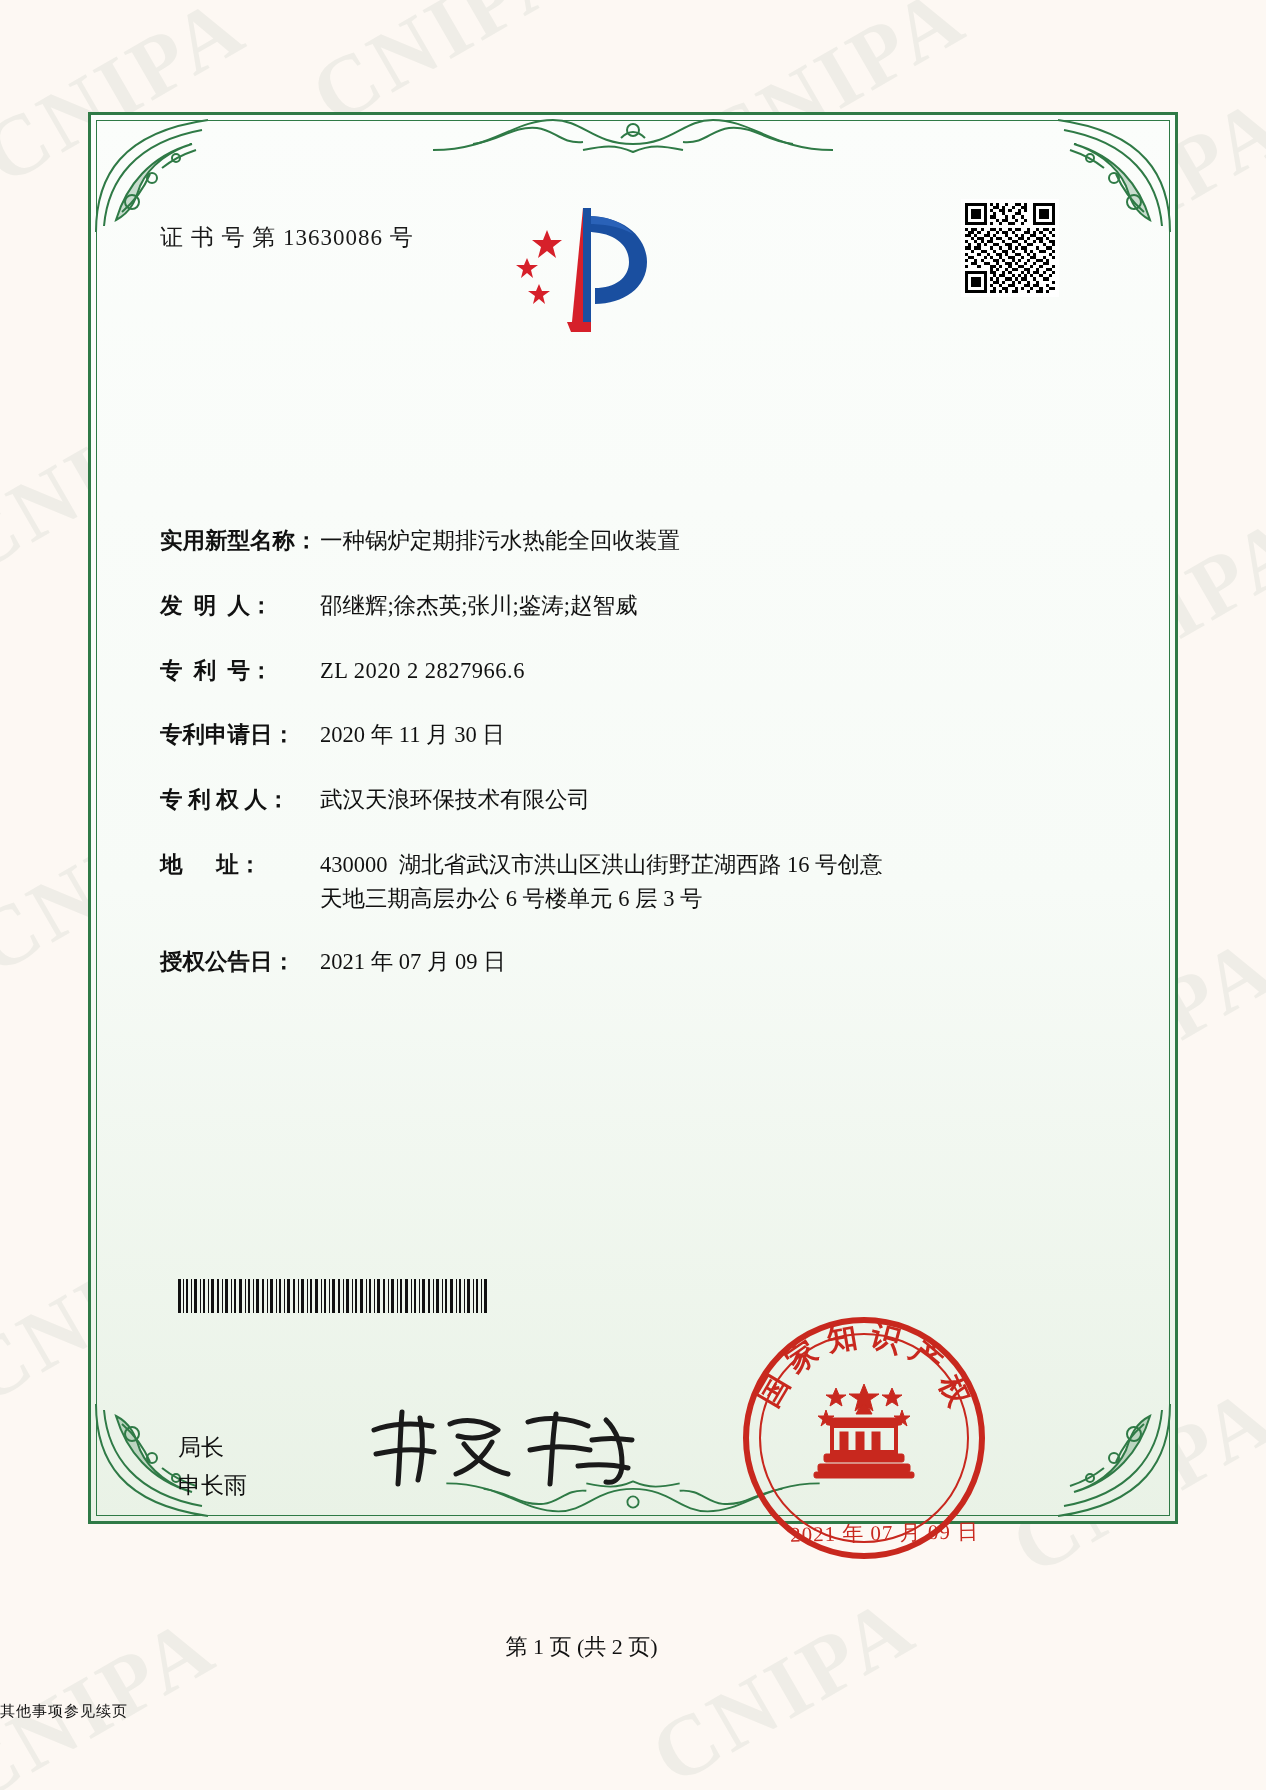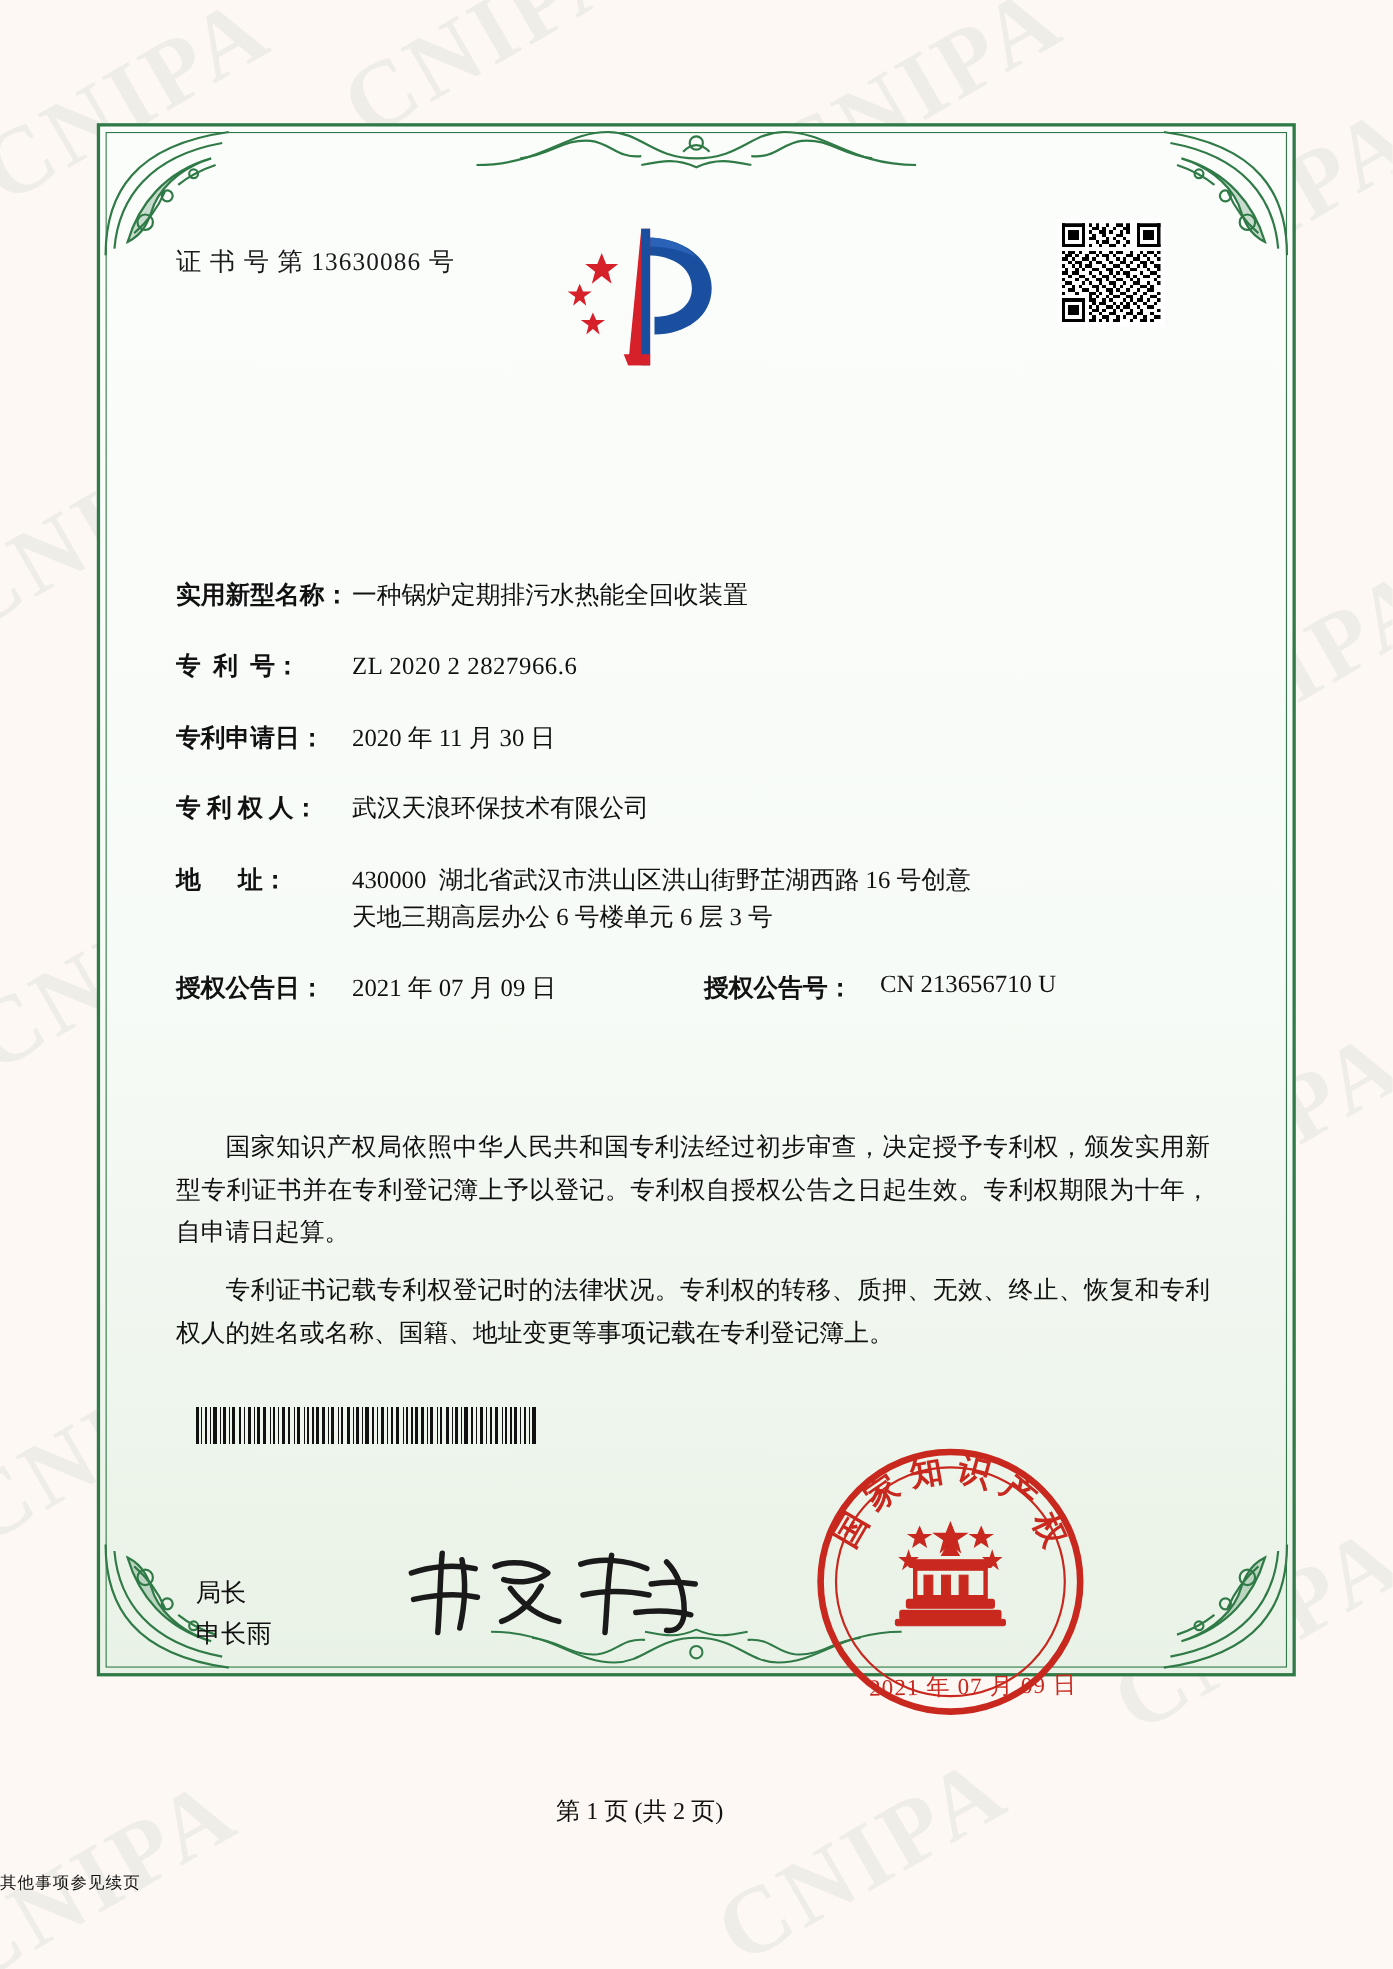--- a/index.html
+++ b/index.html
@@ -590,20 +590,24 @@
     </svg>
   </div>
 
 
   <div class="fields">
     <div class="field-row">
       <div class="f-label">实用新型名称：</div>
       <div class="f-value">一种锅炉定期排污水热能全回收装置</div>
     </div>
     <div class="field-row">
+      <div class="f-label">发  明  人：</div>
+      <div class="f-value">邵继辉;徐杰英;张川;鉴涛;赵智威</div>
+    </div>
+    <div class="field-row">
       <div class="f-label">专  利  号：</div>
       <div class="f-value mono-ish">ZL 2020 2 2827966.6</div>
     </div>
     <div class="field-row">
       <div class="f-label">专利申请日：</div>
       <div class="f-value">2020 年 11 月 30 日</div>
     </div>
     <div class="field-row">
       <div class="f-label">专 利 权 人：</div>
       <div class="f-value">武汉天浪环保技术有限公司</div>
@@ -611,31 +615,23 @@
     <div class="field-row">
       <div class="f-label">地      址：</div>
       <div class="f-value">430000  湖北省武汉市洪山区洪山街野芷湖西路 16 号创意
 天地三期高层办公 6 号楼单元 6 层 3 号</div>
     </div>
     <div class="dual-row">
       <div class="dual-left">
         <div class="f-label">授权公告日：</div>
         <div class="f-value">2021 年 07 月 09 日</div>
       </div>
-      <div class="dual-right">
-        <div class="f-label">授权公告号：</div>
-        <div class="f-value">CN 213656710 U</div>
-      </div>
     </div>
   </div>
 
-  <div class="paragraphs">
-    <p>国家知识产权局依照中华人民共和国专利法经过初步审查，决定授予专利权，颁发实用新型专利证书并在专利登记簿上予以登记。专利权自授权公告之日起生效。专利权期限为十年，自申请日起算。</p>
-    <p>专利证书记载专利权登记时的法律状况。专利权的转移、质押、无效、终止、恢复和专利权人的姓名或名称、国籍、地址变更等事项记载在专利登记簿上。</p>
-  </div>
 
   <div class="barcode">
     <svg viewBox="0 0 310 34" shape-rendering="crispEdges">
       <g fill="#111">
         <rect x="0" y="0" width="3" height="34"></rect>
           <rect x="5" y="0" width="1" height="34"></rect>
         <rect x="8" y="0" width="2" height="34"></rect>
           <rect x="13" y="0" width="1" height="34"></rect>
         <rect x="16" y="0" width="3" height="34"></rect>
           <rect x="22" y="0" width="1" height="34"></rect>

